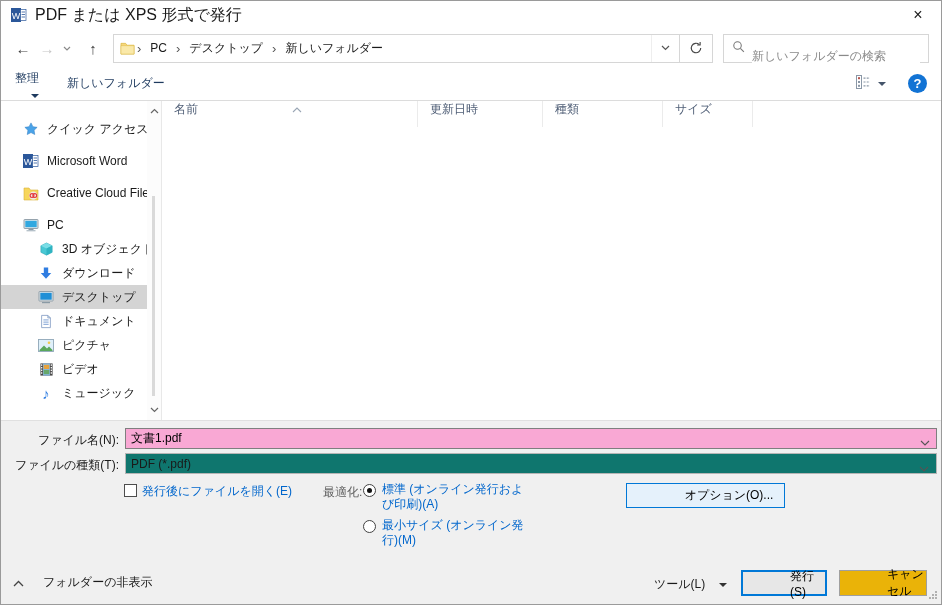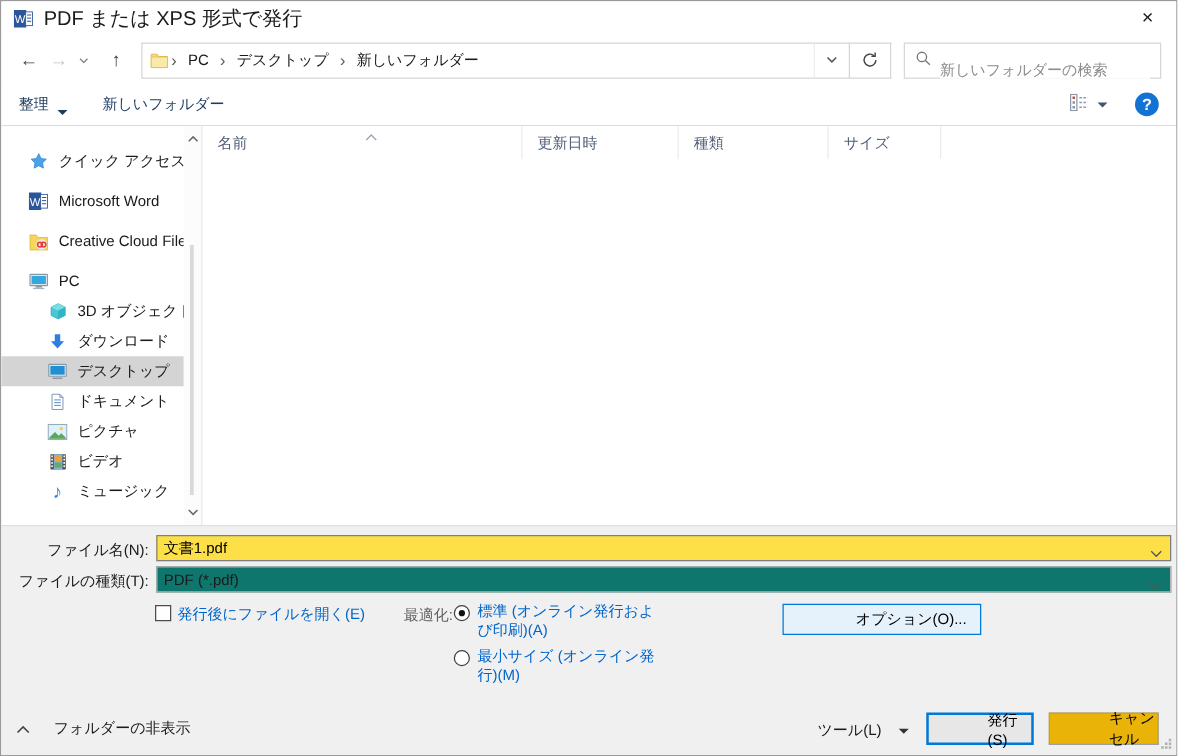--- a/index.html
+++ b/index.html
@@ -23,21 +23,21 @@
   .crumb { padding: 0 7px; white-space: nowrap; }
   .crumb-sep { color: #555; font-size: 13px; padding: 0 2px; }
   .bc-dropdown { margin-left: auto; width: 28px; height: 27px; display: flex; align-items: center; justify-content: center; border-left: 1px solid #eee; }
   .refresh-btn { width: 33px; height: 29px; border: 1px solid #d6d6d6; border-left: none; display: flex; align-items: center; justify-content: center; background: #fff; }
   .searchbox { width: 206px; height: 29px; border: 1px solid #d6d6d6; margin-left: 10px; display: flex; align-items: center; gap: 7px; padding: 0 8px; background: #fff; }
   .searchbox input { border: none; outline: none; flex: 1; min-width: 0; font-size: 12px; font-family: inherit; color: #0f172a; margin-top: 16px; }
   .searchbox input::placeholder { color: #8a8a8a; }
 
   
   .cmdbar { position: absolute; top: 66px; left: 0; width: 100%; height: 34px; display: flex; align-items: center; padding: 0 14px; color: #1e3a5f; border-bottom: 1px solid #dcdcdc; background: #fff; }
-  .organize { display: flex; align-items: flex-end; gap: 7px; }
+  .organize { display: flex; align-items: flex-end; gap: 7px; flex-direction: column; }
   .caret-down { width: 0; height: 0; border-left: 4px solid transparent; border-right: 4px solid transparent; border-top: 4px solid #1e3a5f; }
   .newfolder { margin-left: 28px; }
   .cmd-right { margin-left: auto; display: flex; align-items: center; gap: 8px; }
   .views-btn { display: flex; align-items: center; gap: 7px; margin-right: 14px; }
   .views-caret { width: 0; height: 0; border-left: 4px solid transparent; border-right: 4px solid transparent; border-top: 4px solid #44546a; }
   .help-btn { width: 19px; height: 19px; border-radius: 50%; background: #1273d4; color: #fff; font-weight: bold; font-size: 13px; display: flex; align-items: center; justify-content: center; }
 
   
   .main { position: absolute; top: 100px; left: 0; width: 100%; height: 319px; display: flex; background: #fff; }
   .sidebar { width: 160px; position: relative; padding-top: 8px; }
@@ -47,29 +47,29 @@
   .sb-item.selected { background: #d4d4d4; }
   .sb-icon { width: 16px; height: 16px; flex: 0 0 16px; display: flex; align-items: center; justify-content: center; }
   .music-glyph { color: #2f7de1; font-size: 15px; }
   .sb-scrollbar { position: absolute; top: 0; right: 0; width: 14px; height: 100%; background: #fcfcfc; }
   .sb-scroll-up, .sb-scroll-down { position: absolute; left: 0; width: 14px; height: 16px; display: flex; align-items: center; justify-content: center; }
   .sb-scroll-up { top: 2px; } .sb-scroll-down { bottom: 2px; }
   .sb-thumb { position: absolute; left: 5px; top: 95px; width: 3px; height: 200px; background: #d9d9d9; }
 
   .filelist { flex: 1; border-left: 1px solid #e8e8e8; position: relative; background: #fff; }
   .lheader { display: flex; height: 26px; position: relative; color: #4f5e76; }
-  .lcol { display: flex; align-items: center; padding-left: 12px; border-right: 1px solid #ebebeb; }
+  .lcol { display: flex; align-items: flex-start; padding-left: 12px; border-right: 1px solid #ebebeb; }
   .sortcaret { position: absolute; left: 130px; top: 1px; }
   .empty-msg { margin-top: 16px; width: 720px; text-align: center; color: #6d6d6d; }
 
   
   .bottom { position: absolute; top: 419px; left: 0; width: 100%; height: 186px; background: #f0f0f0; border-top: 1px solid #e0e0e0; }
   .field-label { position: absolute; left: 0; width: 118px; text-align: right; }
   .combo { position: absolute; left: 124px; width: 812px; height: 21px; }
-  .combo input { width: 100%; height: 100%; border: 1px solid #7f7f7f; background: #fde047; padding: 0 22px 0 5px; font-size: 12px; font-family: inherit; color: #000; }
+  .combo input { width: 100%; height: 100%; border: 1px solid #7f7f7f; background: #f9a8d4; padding: 0 22px 0 5px; font-size: 12px; font-family: inherit; color: #000; }
   .combo .combo-arrow { position: absolute; right: 7px; top: 7px; pointer-events: none; }
   .ft-field { border: 1px solid #b5b5b5; background: #0f766e; display: flex; align-items: center; padding: 0 22px 0 5px; }
   .blue { color: #0066cc; }
   .checkbox { position: absolute; left: 123px; top: 63px; width: 13px; height: 13px; border: 1px solid #4d4d4d; background: #fff; }
   .cb-label { position: absolute; left: 141px; top: 62px; }
   .opt-label { position: absolute; left: 322px; top: 63px; color: #5f5f5f; }
   .radio { position: absolute; left: 362px; width: 13px; height: 13px; border: 1px solid #424242; border-radius: 50%; background: #fff; }
   .radio .dot { position: absolute; left: 3px; top: 3px; width: 5px; height: 5px; border-radius: 50%; background: #111; }
   .radio1 { top: 63px; } .radio2 { top: 99px; }
   .rlabel { position: absolute; left: 381px; line-height: 15px; }

